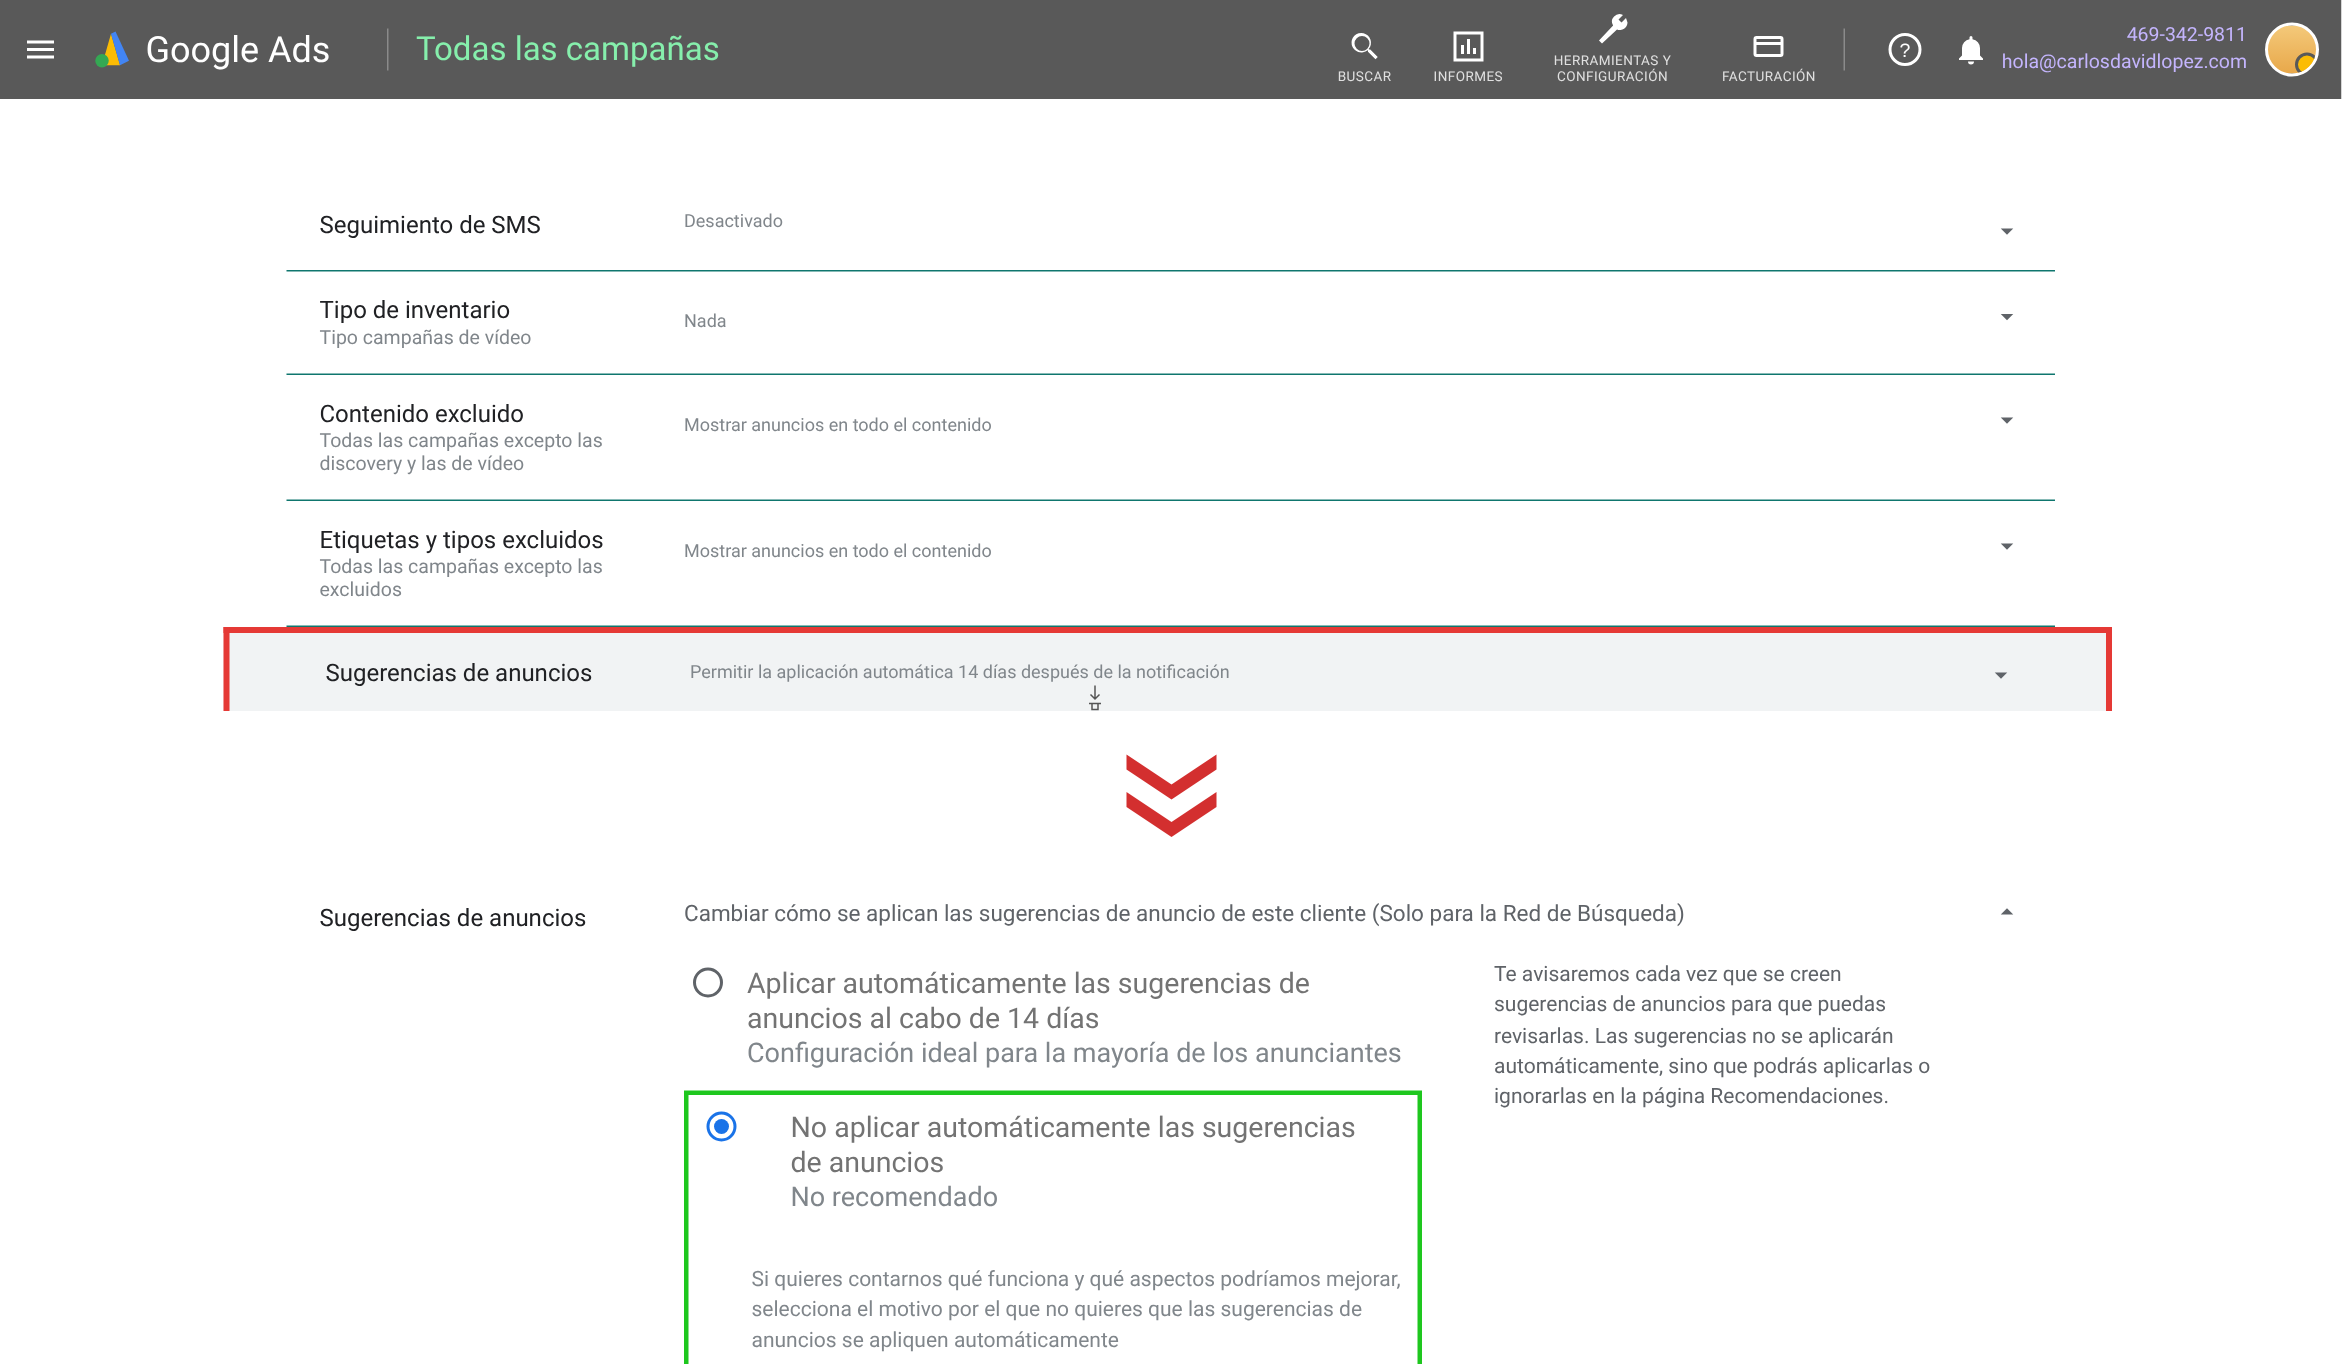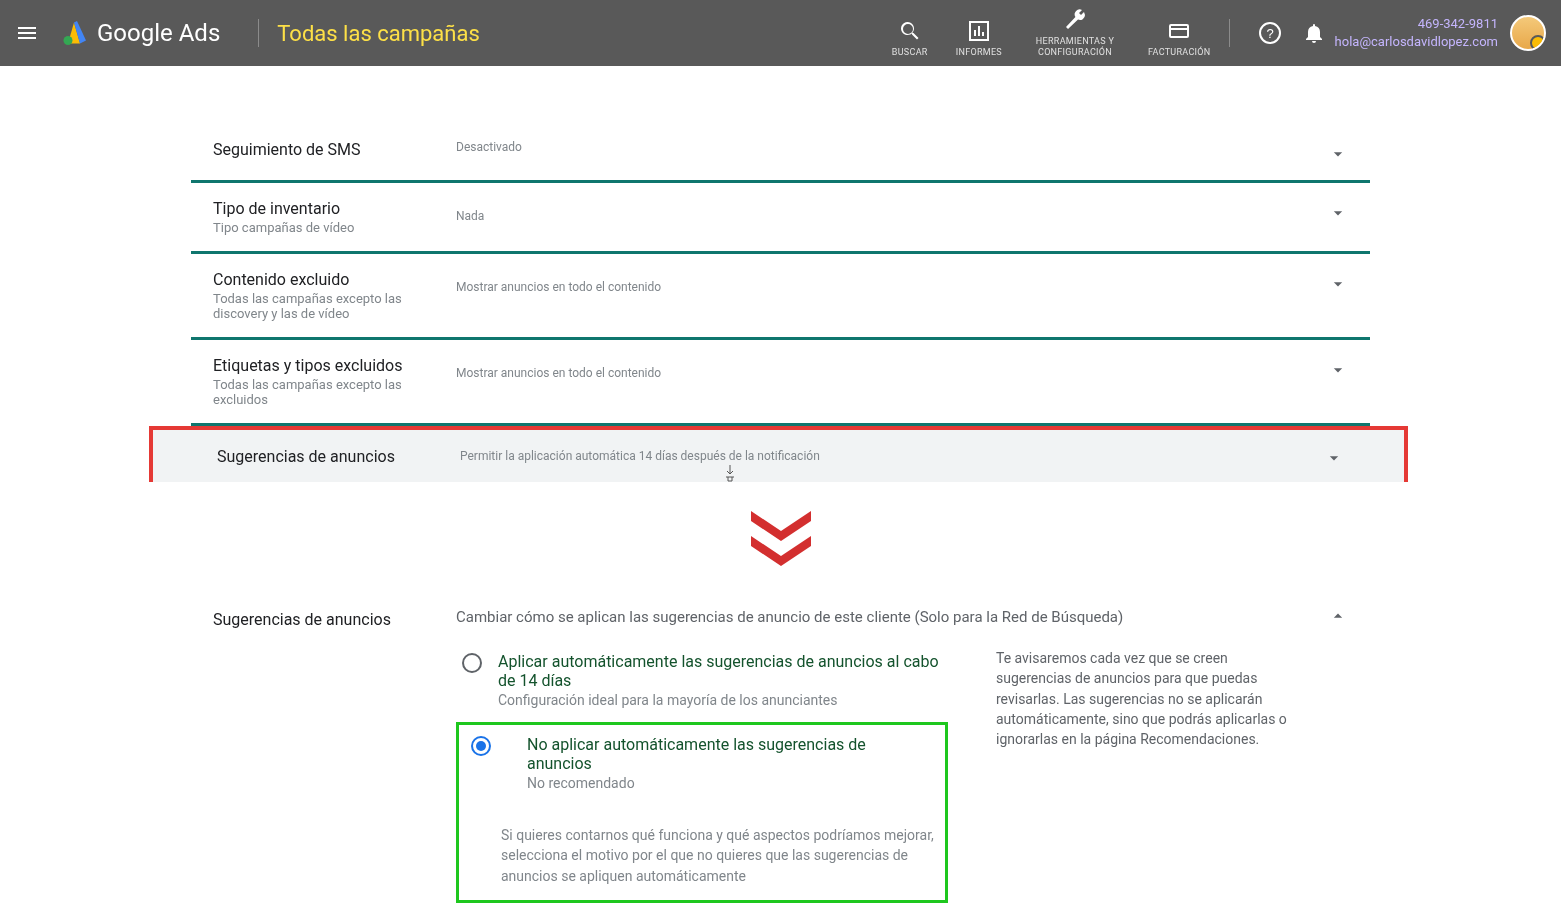--- a/index.html
+++ b/index.html
@@ -5,37 +5,37 @@
   * { box-sizing: border-box; margin: 0; padding: 0; }
   body { font-family: Roboto, Arial, sans-serif; background: #fff; color: #3c4043; width: 1561px; }
   
   
   .header { background: #595959; height: 66px; display: flex; align-items: center; padding: 0 15px; color: #fff; }
   .hamburger { width: 24px; height: 24px; cursor: pointer; margin-right: 20px; }
   .hamburger svg { fill: #fff; }
   .logo-triangle { width: 30px; height: 30px; margin-right: 8px; }
   .brand { font-size: 24px; font-weight: 400; color: #fff; margin-right: 20px; }
   .vline { width: 1px; height: 28px; background: rgba(255,255,255,0.3); margin: 0 18px; }
-  .page-title { font-size: 22px; font-weight: 400; color: #fde047; }
+  .page-title { font-size: 22px; font-weight: 400; color: #86efac; }
   .header-spacer { flex: 1; }
   .header-tools { display: flex; align-items: flex-end; gap: 28px; }
   .tool { display: flex; flex-direction: column; align-items: center; cursor: pointer; font-size: 9px; letter-spacing: 0.3px; color: #e0e0e0; text-align: center; line-height: 1.2; }
   .tool .ico { width: 24px; height: 24px; fill: #fff; margin-bottom: 4px; }
   .header-icons { display: flex; align-items: center; gap: 20px; margin-left: 10px; }
   .circ-icon { width: 24px; height: 24px; fill: #fff; cursor: pointer; }
   .acct { text-align: right; font-size: 13px; color: #c4b5fd; line-height: 1.4; margin-left: 9px; }
   .avatar { width: 36px; height: 36px; border-radius: 50%; background: linear-gradient(#f4c97a,#e8a84a); border: 2px solid #fff; margin-left: 12px; position: relative; overflow: hidden; }
   .avatar::after { content:""; position:absolute; bottom:-2px; right:-2px; width:12px; height:12px; background:#fbbc04; border-radius:50%; border:2px solid #595959; }
   
   
   .whitebar { height: 58px; background:#fff; }
   .panel-wrap { display:flex; justify-content:center; }
   .panel { width: 1179px; background:#fff; }
   
-  .row { display:flex; align-items:flex-start; padding: 16px 22px; border-bottom: 3px solid #0f766e; cursor:pointer; position:relative; }
+  .row { display:flex; align-items:flex-start; padding: 16px 22px; border-bottom: 1px solid #0f766e; cursor:pointer; position:relative; }
   .row.last { border-bottom: none; }
   .row .label-col { width: 243px; flex-shrink:0; }
   .row .label-main { font-size: 16px; color:#202124; }
   .row .label-sub { font-size: 13px; color:#80868b; margin-top:2px; }
   .row .value-col { flex:1; font-size:12px; color:#80868b; padding-top:0px; }
   .row.multi .value-col { padding-top: 10px; }
   .chev { width:20px; height:20px; fill:#5f6368; margin-left:10px; margin-top:4px; }
   
   .row-highlight { border: 4px solid #e53935; margin: 0 -38px 0 -42px; padding: 14px 60px 14px 64px; background:#f1f3f4; }
   
@@ -49,22 +49,22 @@
   .exp-body { flex:1; }
   .exp-desc { font-size:15px; color:#5f6368; margin-bottom: 22px; display:flex; align-items:flex-end; }
   .exp-desc-text { flex:1; max-width: 680px; }
   .chev-up { width:20px; height:20px; fill:#5f6368; margin-left:auto; }
   .exp-cols { display:flex; gap:40px; }
   .options { width: 500px; }
   .radio-row { display:flex; align-items:flex-start; padding: 4px 6px 10px; }
   .radio { width:20px; height:20px; border:2px solid #5f6368; border-radius:50%; flex-shrink:0; margin-right:16px; margin-top:1px; position:relative; }
   .radio.checked { border-color:#1a73e8; }
   .radio.checked::after { content:""; position:absolute; inset:3px; background:#1a73e8; border-radius:50%; }
-  .radio-text .opt-title { font-size:16px; color:#14532d; }
-  .radio-text .opt-sub { font-size:14px; color:#80868b; margin-top:2px; }
+  .radio-text .opt-title { font-size:19px; color:#737373; }
+  .radio-text .opt-sub { font-size:18px; color:#80868b; margin-top:2px; }
   .green-box { border: 3px solid #1ec71e; padding: 6px 10px 14px 6px; margin-top:4px; width: 492px; }
   .green-box .radio-row { padding-bottom:4px;gap:20px; }
   .extra-note { font-size:14px; color:#80868b; margin: 30px 0 0 36px; line-height:1.45; }
   .side-note { font-size:14px; color:#5f6368; line-height:1.45; max-width: 300px; }
   
   
   .cursor-fake { position:absolute; left:570px; top:34px; width:14px; height:18px; }
   .cursor-fake svg { width:14px; height:18px; fill:none; stroke:#444; stroke-width:1; }
 </style>
 </head>

